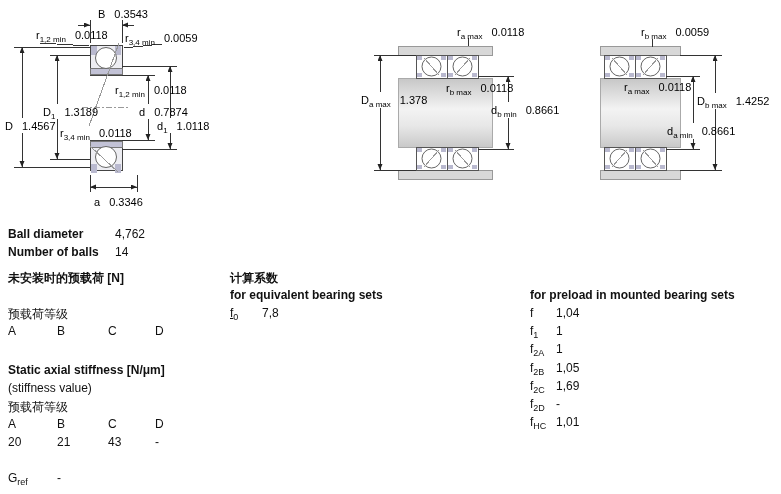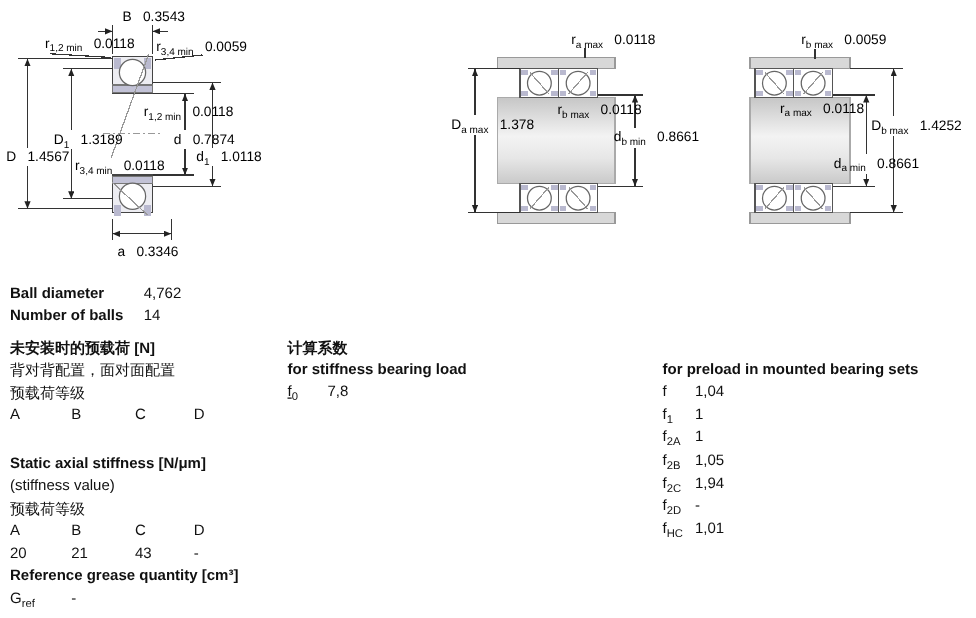--- a/index.html
+++ b/index.html
@@ -196,39 +196,37 @@
 
   <div class="dim" style="left:641px;top:26px"><span><span>r</span><sub>b max</sub></span><span class="val">0.0059</span></div>
   <div class="dim" style="left:624px;top:81px"><span><span>r</span><sub>a max</sub></span><span class="val">0.0118</span></div>
   <div class="dim" style="left:697px;top:95px"><span><span>D</span><sub>b max</sub></span><span class="val">1.4252</span></div>
   <div class="dim" style="left:667px;top:125px"><span><span>d</span><sub>a min</sub></span><span class="val">0.8661</span></div>
 
   <div class="row" style="left:8px;top:227px"><span class="b lbl">Ball diameter</span><span>4,762</span></div>
   <div class="row" style="left:8px;top:245px"><span class="b lbl">Number of balls</span><span>14</span></div>
 
   <div class="row b" style="left:8px;top:270px">未安装时的预载荷 [N]</div>
-  <div class="row" style="left:8px;top:288px">背对背配置，面对面配置</div>
   <div class="row" style="left:8px;top:306px">预载荷等级</div>
   <div class="row" style="left:8px;top:324px"><span class="c c0">A</span><span class="c c1">B</span><span class="c c2">C</span><span class="c">D</span></div>
 
   <div class="row b" style="left:8px;top:363px">Static axial stiffness [N/μm]</div>
   <div class="row" style="left:8px;top:381px">(stiffness value)</div>
   <div class="row" style="left:8px;top:399px">预载荷等级</div>
   <div class="row" style="left:8px;top:417px"><span class="c c0">A</span><span class="c c1">B</span><span class="c c2">C</span><span class="c">D</span></div>
   <div class="row" style="left:8px;top:435px"><span class="c c0">20</span><span class="c c1">21</span><span class="c c2">43</span><span class="c">-</span></div>
 
-  <div class="row b" style="left:8px;top:453px">Reference grease quantity [cm³]</div>
   <div class="row" style="left:8px;top:471px"><span class="gsym"><span>G</span><sub>ref</sub></span><span>-</span></div>
 
   <div class="row b" style="left:230px;top:270px">计算系数</div>
-  <div class="row b" style="left:230px;top:288px">for stiffness bearing load</div>
+  <div class="row b" style="left:230px;top:288px">for equivalent bearing sets</div>
   <div class="row" style="left:230px;top:306px"><span class="f0sym"><span>f</span><sub>0</sub></span><span>7,8</span></div>
 
   <div class="row b" style="left:530px;top:288px">for preload in mounted bearing sets</div>
   <div class="row" style="left:530px;top:306px"><span class="fsym"><span>f</span><sub></sub></span><span>1,04</span></div>
   <div class="row" style="left:530px;top:324px"><span class="fsym"><span>f</span><sub>1</sub></span><span>1</span></div>
   <div class="row" style="left:530px;top:342px"><span class="fsym"><span>f</span><sub>2A</sub></span><span>1</span></div>
   <div class="row" style="left:530px;top:361px"><span class="fsym"><span>f</span><sub>2B</sub></span><span>1,05</span></div>
-  <div class="row" style="left:530px;top:379px"><span class="fsym"><span>f</span><sub>2C</sub></span><span>1,94</span></div>
+  <div class="row" style="left:530px;top:379px"><span class="fsym"><span>f</span><sub>2C</sub></span><span>1,69</span></div>
   <div class="row" style="left:530px;top:397px"><span class="fsym"><span>f</span><sub>2D</sub></span><span>-</span></div>
   <div class="row" style="left:530px;top:415px"><span class="fsym"><span>f</span><sub>HC</sub></span><span>1,01</span></div>
 
 </div>
 
 </body></html>

